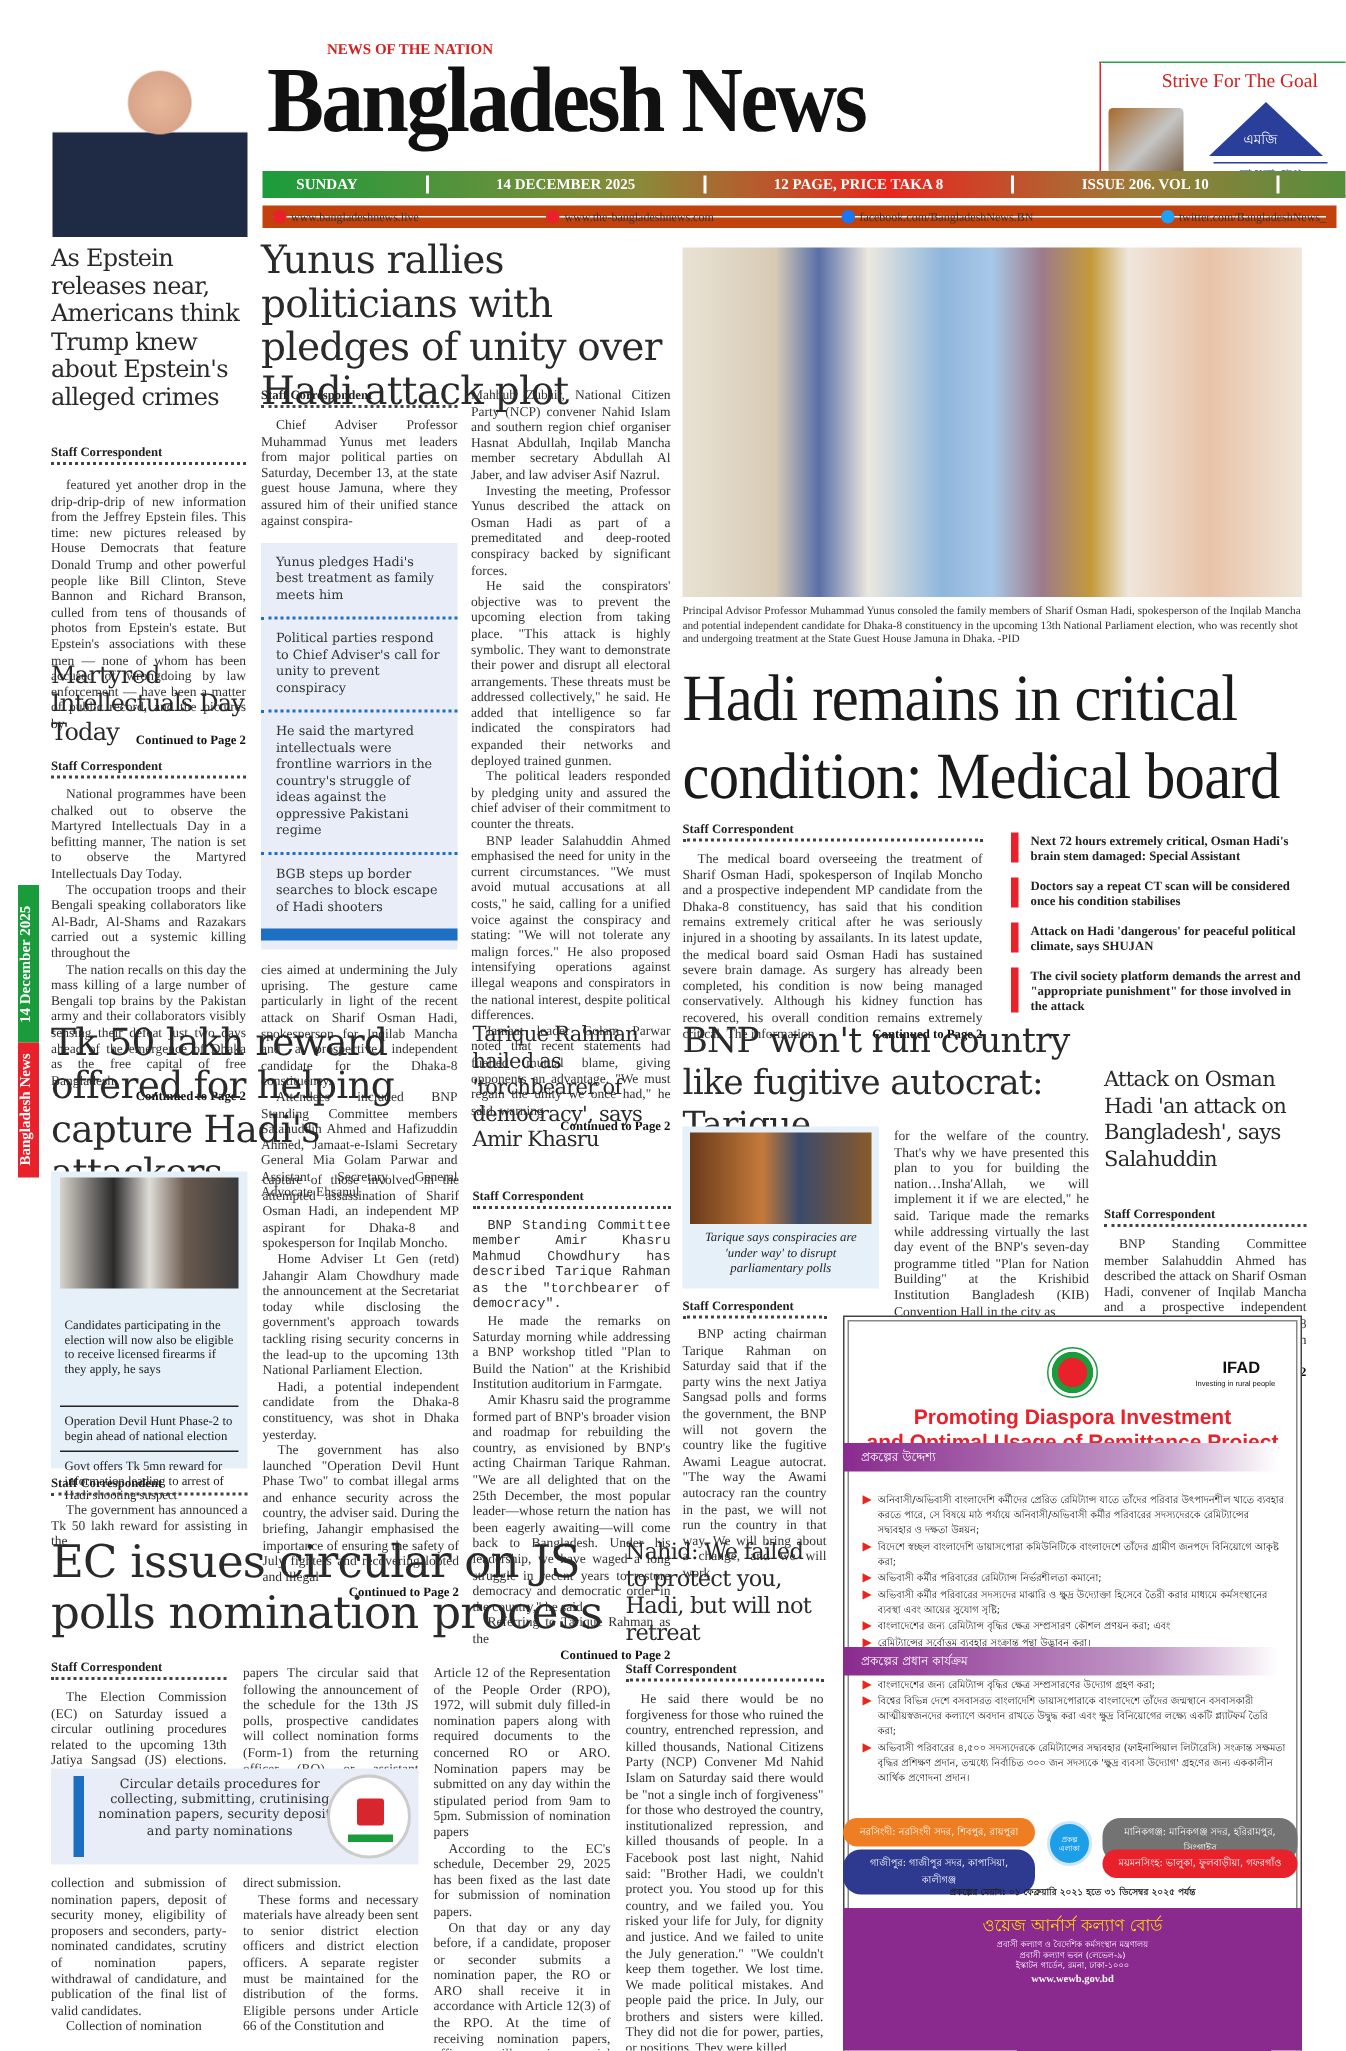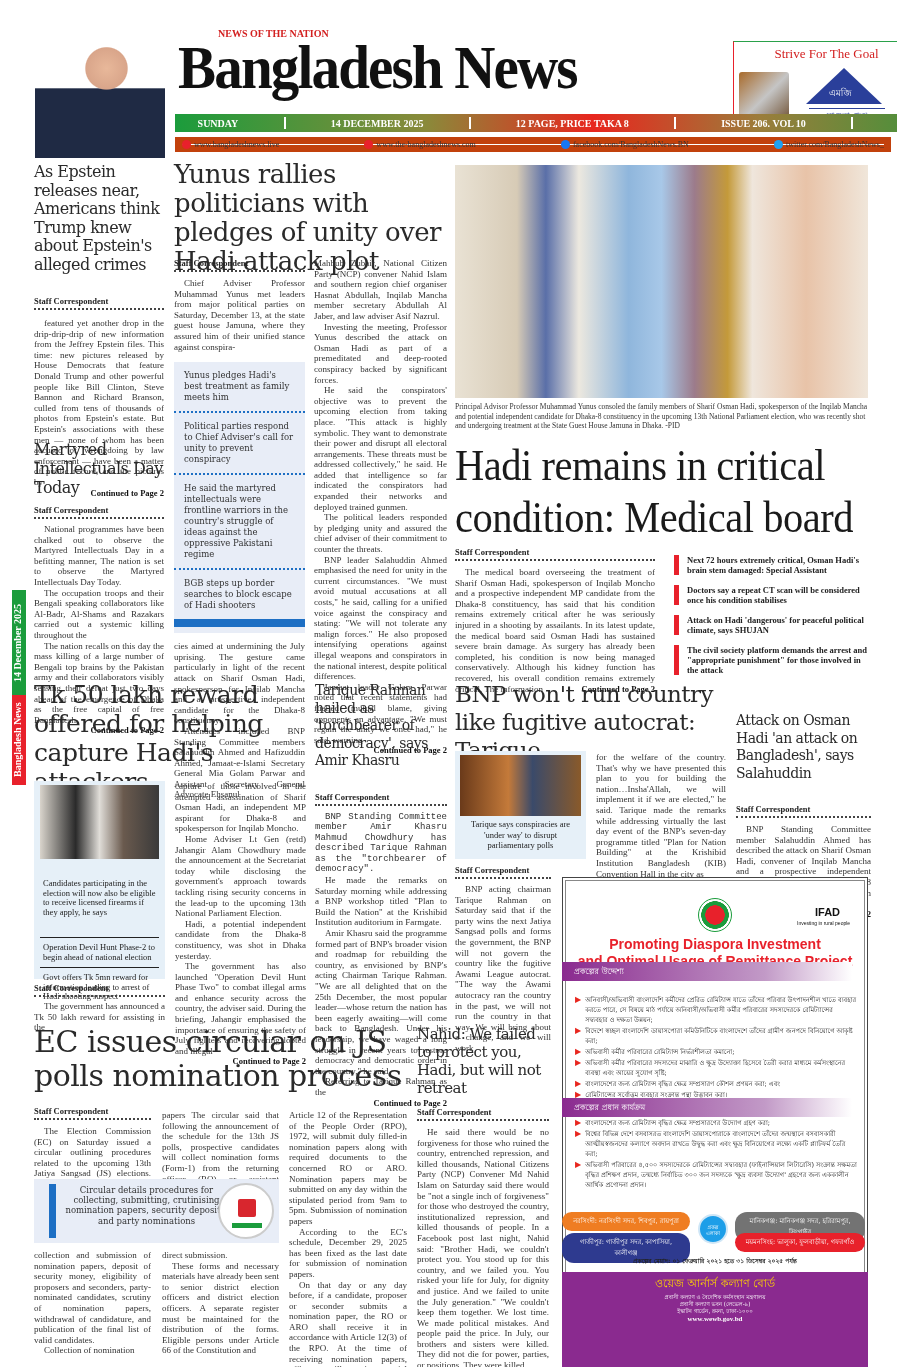--- a/index.html
+++ b/index.html
@@ -166,21 +166,21 @@
   <p class="body-txt" style="margin-top:6px;font-family:Liberation Mono, monospace;">BNP Standing Committee member Amir Khasru Mahmud Chowdhury has described Tarique Rahman as the "torchbearer of democracy".</p>
   <p class="body-txt">He made the remarks on Saturday morning while addressing a BNP workshop titled "Plan to Build the Nation" at the Krishibid Institution auditorium in Farmgate.</p>
   <p class="body-txt">Amir Khasru said the programme formed part of BNP's broader vision and roadmap for rebuilding the country, as envisioned by BNP's acting Chairman Tarique Rahman. "We are all delighted that on the 25th December, the most popular leader—whose return the nation has been eagerly awaiting—will come back to Bangladesh. Under his leadership, we have waged a long struggle in recent years to restore democracy and democratic order in the country," he said.</p>
   <p class="body-txt">Referring to Tarique Rahman as the</p>
   <div class="cont">Continued to Page 2</div>
 </div>
 
 <div class="abs" style="left:455px;top:680px;width:280px;">
   <h1 class="head-lite" style="font-size:23px;line-height:28px;">BNP won't run country like fugitive autocrat: Tarique</h1>
 </div>
-<div class="abs" style="left:455px;top:751px;width:131px;height:108px;background:#e6f0f8;padding:4px 5px;">
+<div class="abs" style="left:455px;top:751px;width:131px;height:108px;background:#e6f0f8;padding:4px 5px;font-style:italic;">
   <div class="photo" style="height:61px;background:linear-gradient(90deg,#6a3a1a,#c47a3a 40%,#3a4a6a 60%,#8a5a2a);"></div>
   <div style="font-family:'Liberation Serif',serif;font-size:8.5px;line-height:10.5px;text-align:center;margin-top:3px;">Tarique says conspiracies are 'under way' to disrupt parliamentary polls</div>
 </div>
 <div class="abs" style="left:455px;top:865px;width:96px;">
   <div class="byline">Staff Correspondent</div>
   <p class="body-txt" style="margin-top:5px;">BNP acting chairman Tarique Rahman on Saturday said that if the party wins the next Jatiya Sangsad polls and forms the government, the BNP will not govern the country like the fugitive Awami League autocrat. "The way the Awami autocracy ran the country in the past, we will not run the country in that way. We will bring about a change, and we will work</p>
 </div>
 <div class="abs" style="left:596px;top:752px;width:130px;">
   <p class="body-txt" style="text-indent:0;">for the welfare of the country. That's why we have presented this plan to you for building the nation…Insha'Allah, we will implement it if we are elected," he said. Tarique made the remarks while addressing virtually the last day event of the BNP's seven-day programme titled "Plan for Nation Building" at the Krishibid Institution Bangladesh (KIB) Convention Hall in the city as</p>
   <div class="cont">Continued to Page 2</div>

